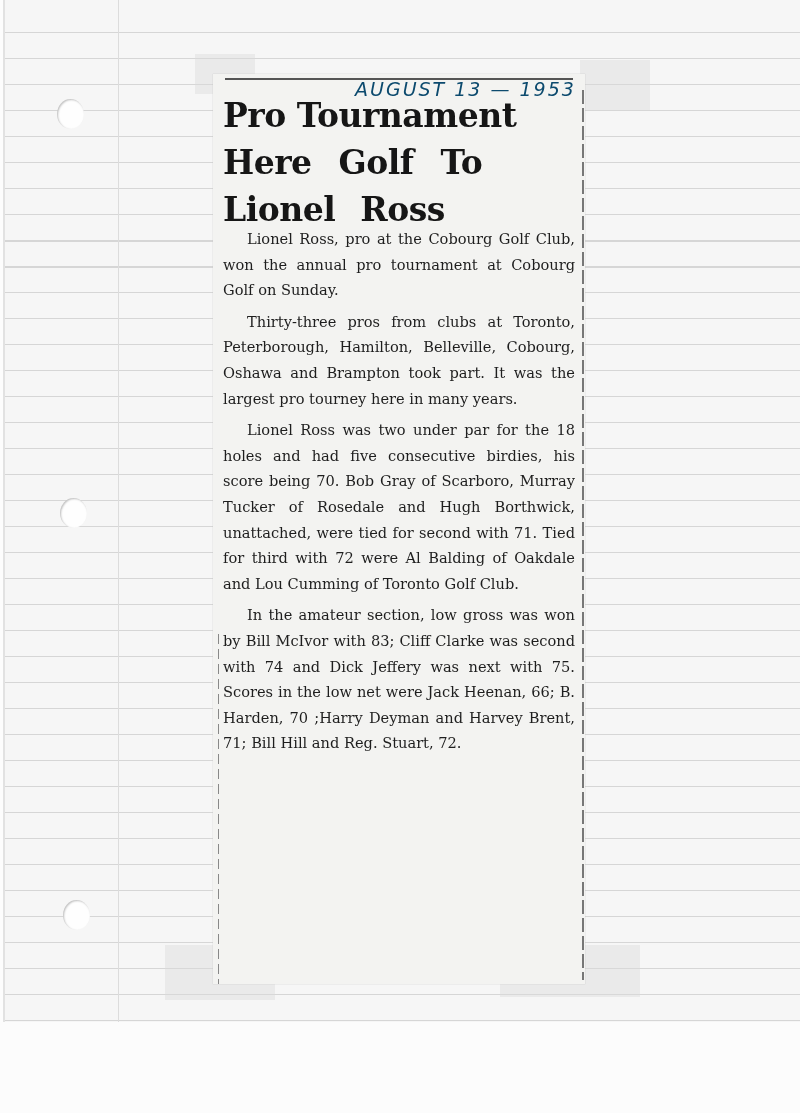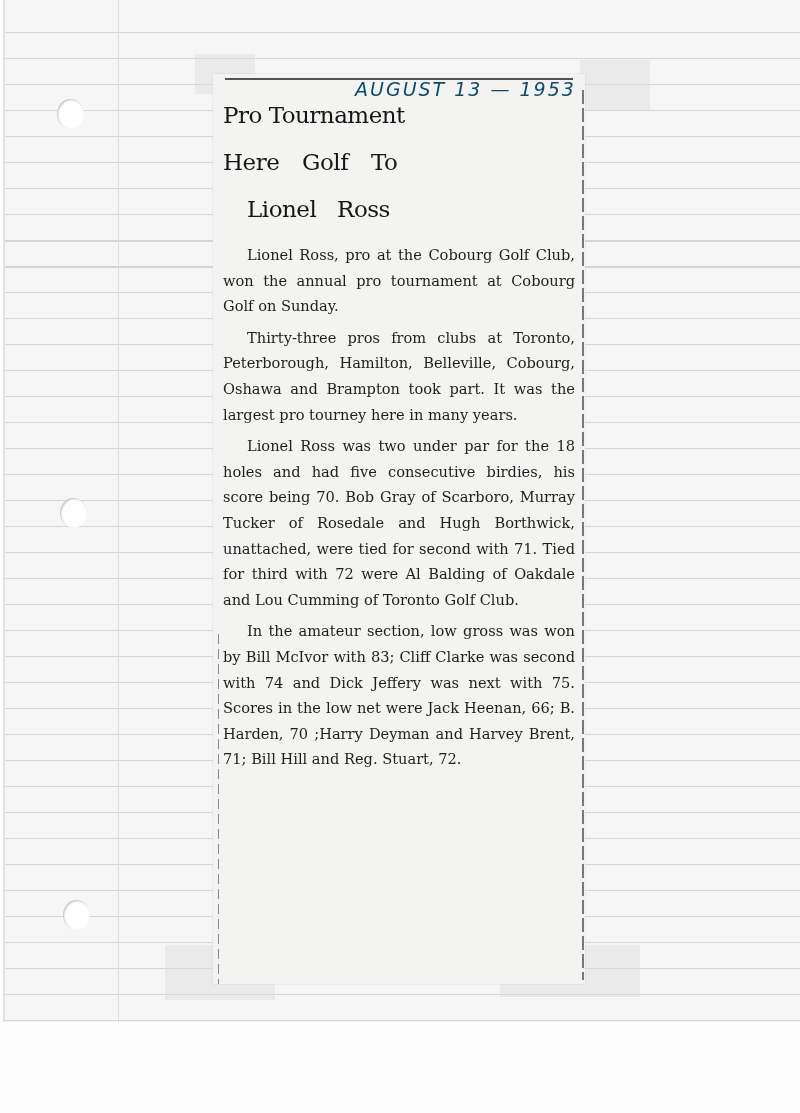--- a/index.html
+++ b/index.html
@@ -50,29 +50,29 @@
     position: absolute; left: 5px; top: 560px; width: 1px; height: 350px;
     background: repeating-linear-gradient(to bottom, #888 0 10px, transparent 10px 15px);
   }
   .date-note {
     position: absolute; left: 142px; top: 4px;
     font-family: "DejaVu Sans", sans-serif; font-style: italic;
     font-size: 19px; color: #0c4a6e; letter-spacing: 2px;
   }
   .headline {
     position: absolute; left: 10px; top: 18px; width: 352px;
-    font-family: "DejaVu Serif", serif; font-weight: normal;
-    font-size: 23px; line-height: 47px; color: #161616;
+    font-family: "DejaVu Serif", serif; font-weight: bold;
+    font-size: 33px; line-height: 47px; color: #161616;
     letter-spacing: -0.5px;
   }
   .headline span { display: block; white-space: nowrap; }
   .headline .l2 { word-spacing: 16px; }
-  .headline .l3 { word-spacing: 14px; margin-left: 24px; }
+  .headline .l3 { word-spacing: 14px; }
   .body-text {
-    position: absolute; left: 10px; top: 168px; width: 352px;
+    position: absolute; left: 10px; top: 152px; width: 352px;
     font-family: "DejaVu Serif", serif; font-size: 14.6px; line-height: 25.6px;
     color: #1e1e1e; text-align: justify;
   }
   .body-text p { margin: 0 0 6px 0; text-indent: 24px; }
   .body-text p.first { margin-bottom: 6px; }
 </style>
 </head>
 <body>
 
 <div class="page">

